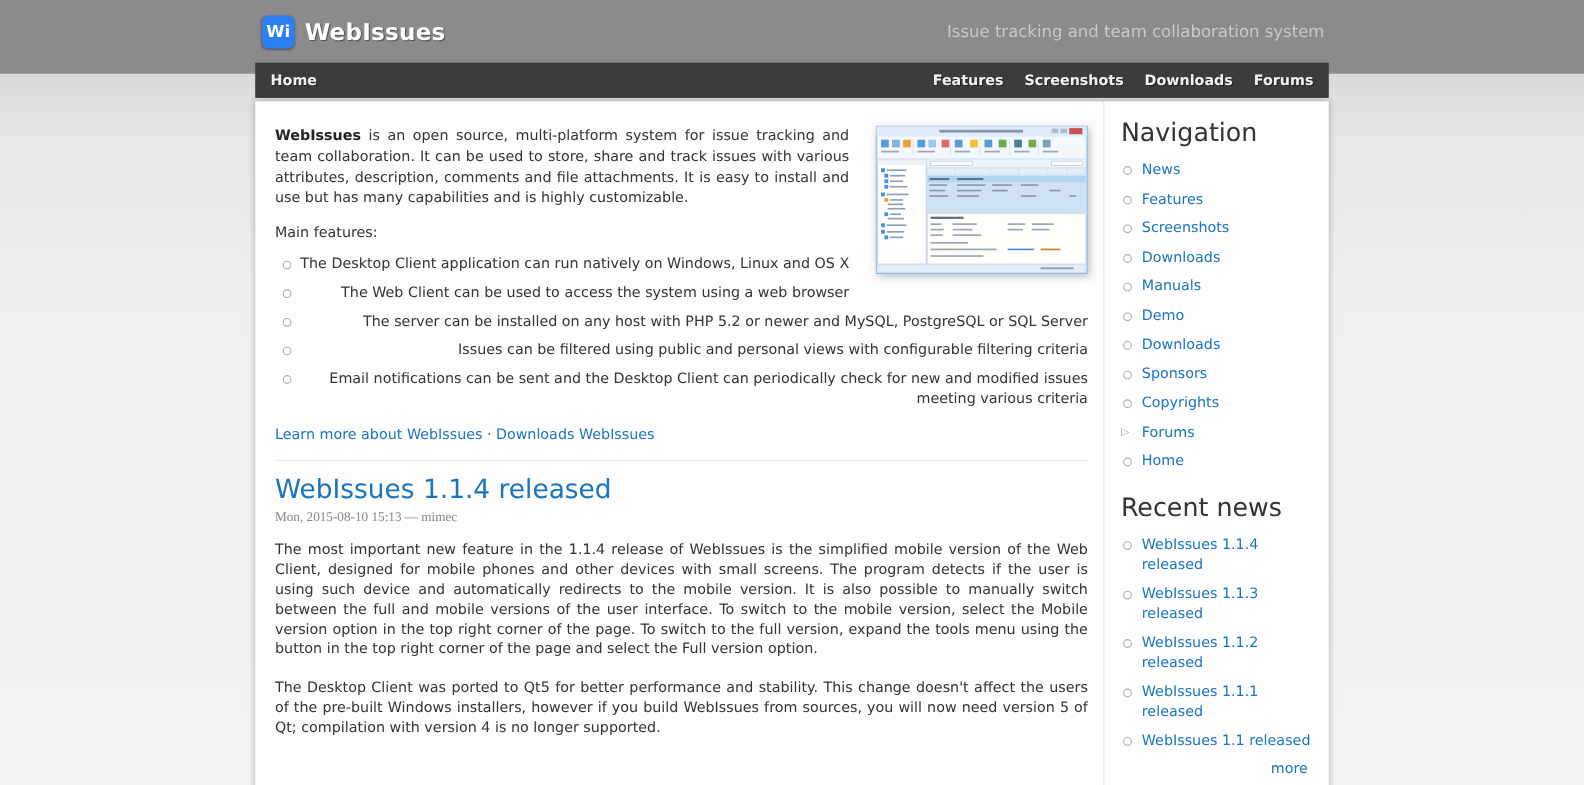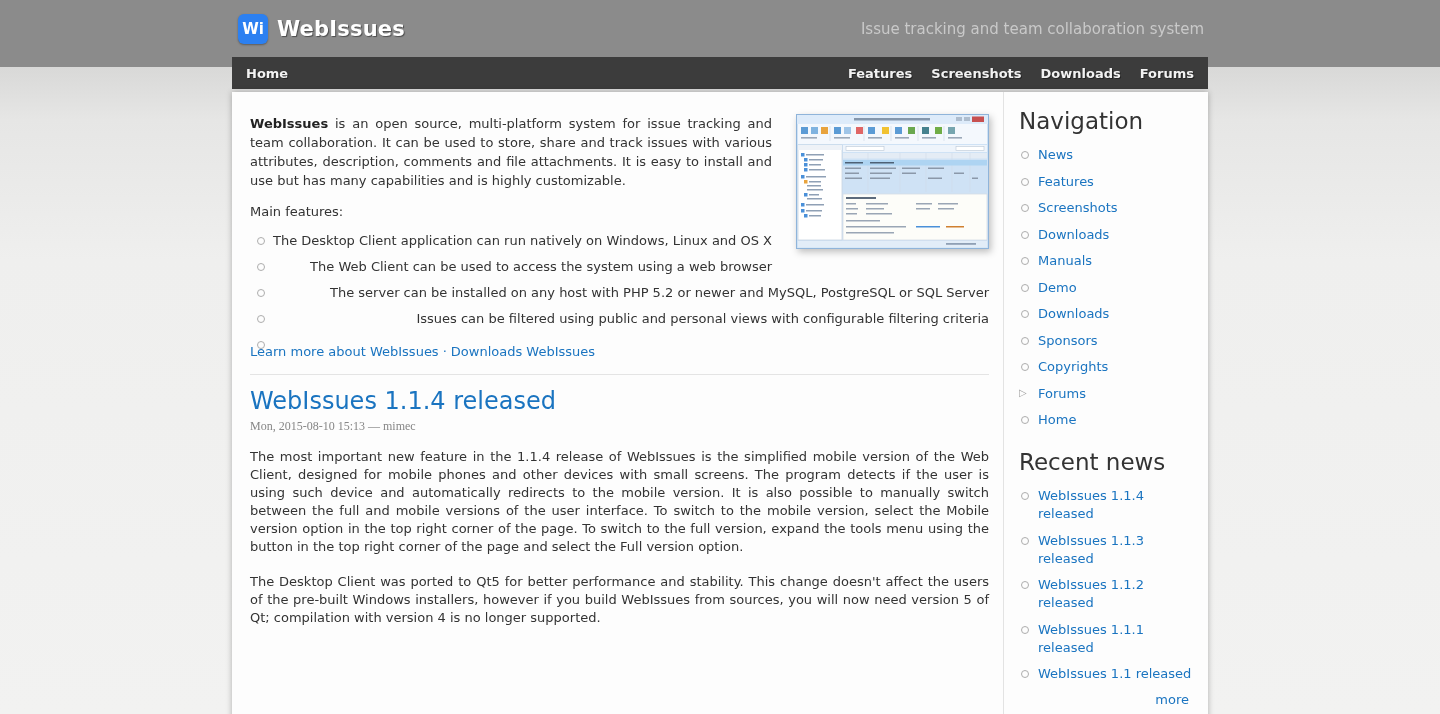--- a/index.html
+++ b/index.html
@@ -240,21 +240,21 @@
           <span class="dot"></span>
           <span>The Web Client can be used to access the system using a web browser</span></li>
         <li>
           <span class="dot"></span>
           <span>The server can be installed on any host with PHP 5.2 or newer and MySQL, PostgreSQL or SQL Server</span></li>
         <li>
           <span class="dot"></span>
           <span>Issues can be filtered using public and personal views with configurable filtering criteria</span></li>
         <li>
           <span class="dot"></span>
-          </li>
+          <span>Email notifications can be sent and the Desktop Client can periodically check for new and modified issues meeting various criteria</span></li>
       </ul>
 
       <div class="links-row">
         <span class="link">Learn more about WebIssues</span><span class="links-sep">·</span><span class="link">Downloads WebIssues</span>
       </div>
     </div>
 
     <hr class="divider">
 
     <div class="article">

